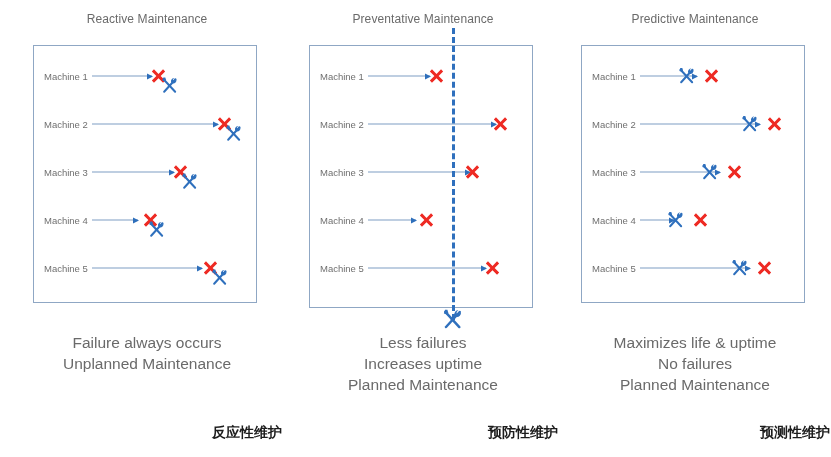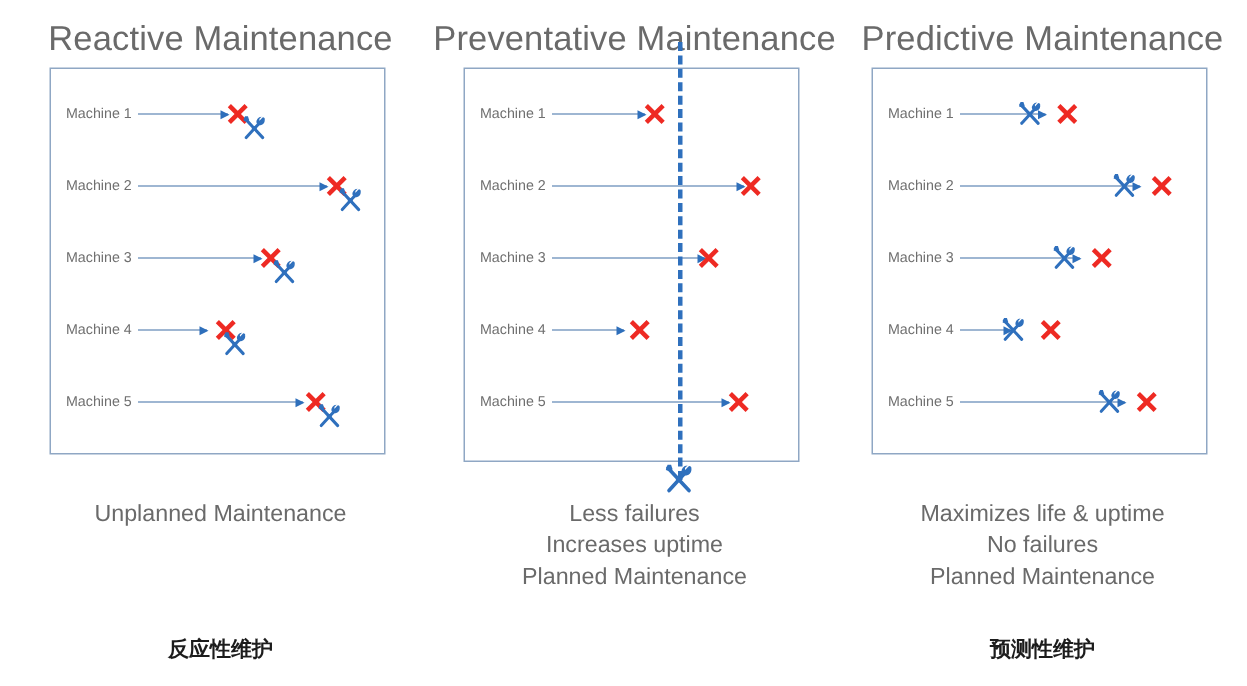--- a/index.html
+++ b/index.html
@@ -32,21 +32,21 @@
   .panel-col.col-0 { left: 12px; }
   .panel-col.col-1 { left: 288px; }
   .panel-col.col-2 { left: 560px; }
 
   .panel-title {
     position: absolute;
     top: 12px;
     left: 0;
     width: 270px;
     text-align: center;
-    font-size: 23px;
+    font-size: 12px;
     color: #6a6a6a;
     font-family: "Liberation Sans", sans-serif;
     letter-spacing: 0.1px;
     white-space: nowrap;
   }
 
   .panel-box {
     position: absolute;
     top: 45px;
     left: 21px;
@@ -148,21 +148,21 @@
     color: #6a6a6a;
     font-family: "Liberation Sans", sans-serif;
   }
   .caption div { white-space: nowrap; }
 
   .caption-cn {
     position: absolute;
     left: 0;
     top: 424px;
     width: 270px;
-    text-align: center;
+    text-align: right;
     font-size: 14px;
     font-weight: bold;
     color: #1c1c1c;
     font-family: "DejaVu Sans", sans-serif;
     white-space: nowrap;
   }
 </style>
 </head>
 <body>
 
@@ -265,20 +265,21 @@
               <line x1="6" y1="5.5" x2="25.5" y2="26.5"></line>
               <line x1="26" y1="5.5" x2="7" y2="26.5"></line>
             </g>
             <path d="M24.2 3.2 a5.6 5.6 0 0 0 -5.6 6.9 l2.4 2.4 a5.6 5.6 0 0 0 6.6 -6.9 l-2.9 2.9 -2.6 -0.4 -0.4 -2.6 z" fill="#2f70bd"></path>
             <path d="M5.6 2.6 l3.3 0 1.4 4.2 -2.1 2.1 -4.2 -1.4 z" fill="#2f70bd"></path>
             <circle cx="16" cy="16" r="2.6" fill="#2f70bd"></circle>
           </svg>
         </div>
       </div>
       <div class="caption">
+        <div>Failure always occurs</div>
         <div>Unplanned Maintenance</div>
       </div>
       <div class="caption-cn">反应性维护</div>
     </div>
     <div class="panel-col col-1">
       <div class="panel-title">Preventative Maintenance</div>
       <div class="panel-box">
         <div class="row" style="top: 18px;">
           <div class="row-label">Machine 1</div>
           <div class="arrow" style="left: 58px; width: 62px;"></div>
@@ -335,20 +336,21 @@
           <path d="M24.2 3.2 a5.6 5.6 0 0 0 -5.6 6.9 l2.4 2.4 a5.6 5.6 0 0 0 6.6 -6.9 l-2.9 2.9 -2.6 -0.4 -0.4 -2.6 z" fill="#2f70bd"></path>
           <path d="M5.6 2.6 l3.3 0 1.4 4.2 -2.1 2.1 -4.2 -1.4 z" fill="#2f70bd"></path>
           <circle cx="16" cy="16" r="2.6" fill="#2f70bd"></circle>
         </svg>
       </div>
       <div class="caption">
         <div>Less failures</div>
         <div>Increases uptime</div>
         <div>Planned Maintenance</div>
       </div>
+      <div class="caption-cn">预防性维护</div>
     </div>
     <div class="panel-col col-2">
       <div class="panel-title">Predictive Maintenance</div>
       <div class="panel-box">
         <div class="row" style="top: 18px;">
           <div class="row-label">Machine 1</div>
           <div class="arrow" style="left: 58px; width: 57px;"></div>
           <div class="tool inline" style="left: 95px;">
             <svg viewBox="0 0 32 32" xmlns="http://www.w3.org/2000/svg">
               <g fill="none" stroke="#2f70bd" stroke-width="3.4" stroke-linecap="round">

